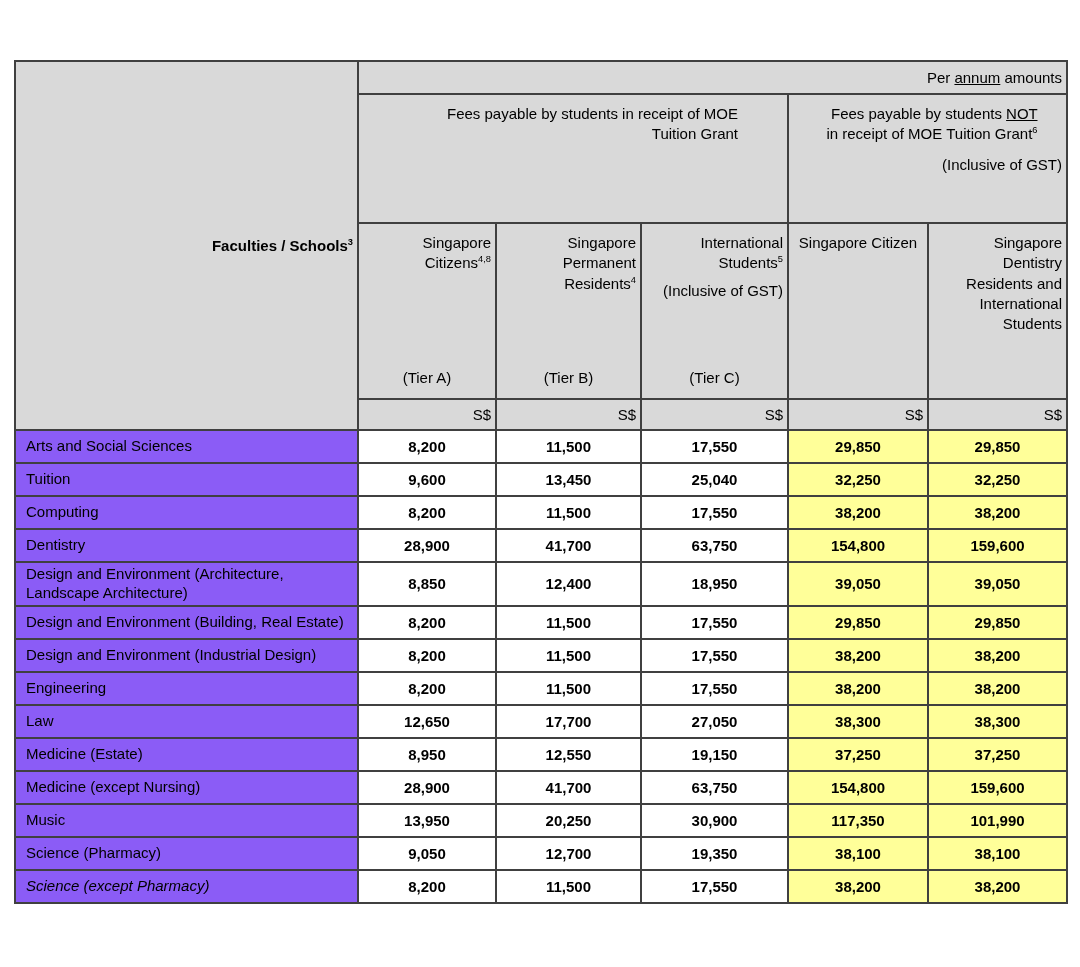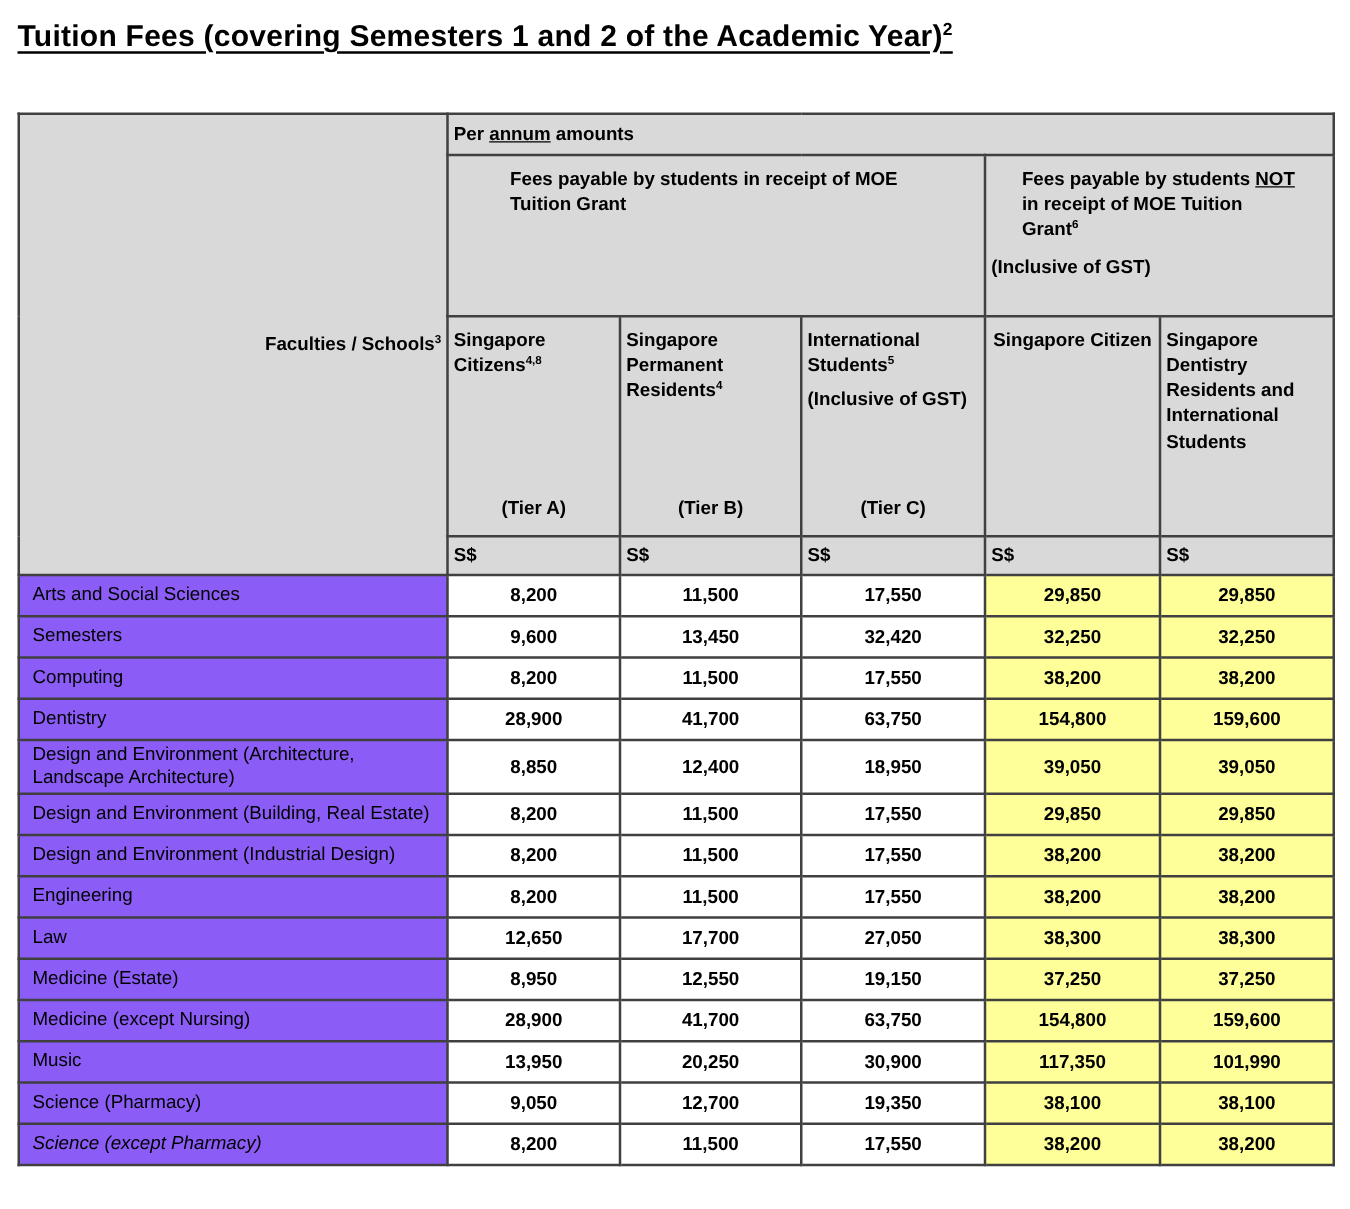--- a/index.html
+++ b/index.html
@@ -32,21 +32,21 @@
     width: 1052px;
     font-size: 15px;
   }
   table.fees td {
     border: 2px solid var(--border-color, #404040);
     padding: 2px 4px;
     vertical-align: middle;
   }
 
   
-  .hdr { background: var(--header-bg, #d9d9d9); font-weight: bold; text-align: left; }
+  .hdr { background: var(--header-bg, #d9d9d9); font-weight: normal; text-align: right; }
   .corner {
     background: var(--header-bg, #d9d9d9);
     font-weight: bold;
     text-align: right;
     vertical-align: middle;
     padding-left: 10px;
     padding-bottom: 26px;
   }
   .r-perannum td.hdr { height: 33px; }
   .r-groups td.hdr { height: 129px; vertical-align: top; padding-top: 9px; line-height: 1.35; }
@@ -78,21 +78,20 @@
   }
   .rowlabel.italic { font-style: italic; }
   .val { text-align: center; font-weight: bold; background: #ffffff; }
   .val.hl { background: var(--highlight-bg, #ffff99); }
 </style>
 </head>
 <body>
 
 <div class="page">
 
-  <h1 class="doc-title"><span>Tuition Fees (covering Semesters 1 and 2 of the Academic Year)</span><sup>2</sup></h1>
 
   <table class="fees">
     <colgroup>
       <col style="width:343px">
         <col style="width:138px">
         <col style="width:145px">
       <col style="width:147px">
         <col style="width:140px">
         <col style="width:139px">
     </colgroup>
@@ -162,24 +161,24 @@
       </tr>
     <tr class="r-data">
       <td class="rowlabel">Arts and Social Sciences</td>
       <td class="val">8,200</td>
       <td class="val">11,500</td>
       <td class="val">17,550</td>
       <td class="val hl">29,850</td>
       <td class="val hl">29,850</td>
     </tr>
         <tr class="r-data">
-      <td class="rowlabel">Semesters</td>
+      <td class="rowlabel">Tuition</td>
       <td class="val">9,600</td>
       <td class="val">13,450</td>
-      <td class="val">32,420</td>
+      <td class="val">25,040</td>
       <td class="val hl">32,250</td>
       <td class="val hl">32,250</td>
     </tr>
         <tr class="r-data">
       <td class="rowlabel">Computing</td>
       <td class="val">8,200</td>
       <td class="val">11,500</td>
       <td class="val">17,550</td>
       <td class="val hl">38,200</td>
       <td class="val hl">38,200</td>

